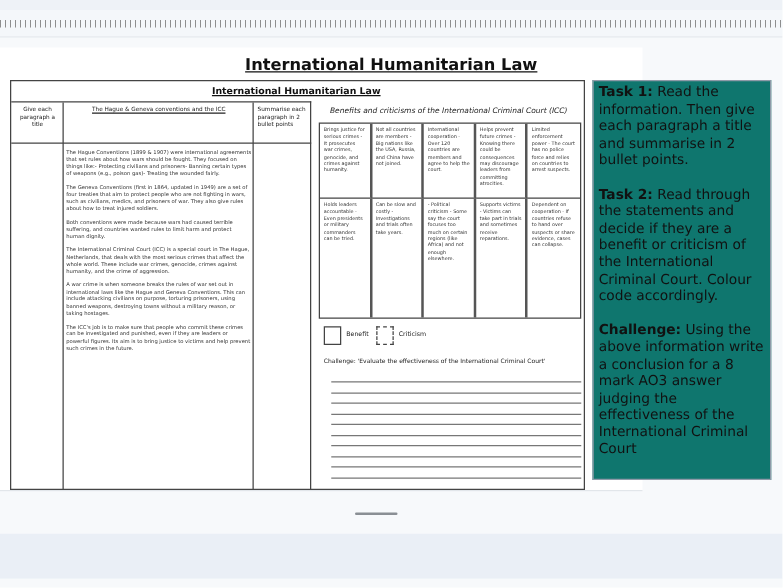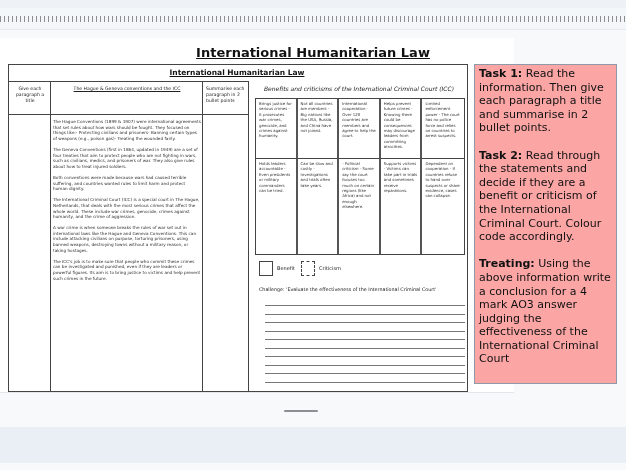--- a/index.html
+++ b/index.html
@@ -39,21 +39,21 @@
 
     .legend { position: absolute; left: 4px; top: 180px; width: 210px; height: 16px; }
     .legend-box { position: absolute; top: 0; width: 14px; height: 15px; border: 1px solid #444; background: #fff; }
     .legend-box.dashed { border-style: dashed; }
     .legend-label { position: absolute; top: 4px; font-size: 5px; color: #222; font-family: "DejaVu Sans", sans-serif; }
 
     .challenge { position: absolute; left: 8px; top: 206px; width: 205px; font-size: 4.8px; line-height: 6.4px; color: #222; font-family: "DejaVu Sans", sans-serif; }
     .lines { position: absolute; left: 14px; top: 224px; width: 200px; height: 88px; }
     .lines div { height: 1px; background: #777; margin-bottom: 7.5px; }
 
-    .task-panel { position: absolute; left: 474px; top: 26px; width: 143px; height: 320px; background: #fca5a5;
+    .task-panel { position: absolute; left: 474px; top: 26px; width: 143px; height: 320px; background: #0f766e;
       border: 1px solid #8e9aa8; padding: 2px 4px; font-family: "DejaVu Sans", sans-serif; color: #111; font-size: 11px; line-height: 13.6px; }
     .task-panel p { margin-bottom: 13.6px; }
     .task-panel b { font-weight: bold; }
 
     .handle { position: absolute; left: 284px; top: 410px; width: 34px; height: 2px; background: #8a8f94; border-radius: 1px; }
     .band { position: absolute; left: 0; top: 427px; width: 626px; height: 36px; background: #eaeff6; }
     .bottom { position: absolute; left: 0; top: 463px; width: 626px; height: 7px; background: #f7f9fb; }
   </style>
 </head>
 <body>
@@ -122,19 +122,19 @@
           <div></div>
           <div></div>
           <div></div>
       </div>
     </div>
   </div>
 
   <div class="task-panel">
     <p><b>Task 1:</b><span> Read the information. Then give each paragraph a title and summarise in 2 bullet points.</span></p>
     <p><b>Task 2:</b><span> Read through the statements and decide if they are a benefit or criticism of the International Criminal Court. Colour code accordingly.</span></p>
-    <p><b>Treating:</b><span> Using the above information write a conclusion for a 4 mark AO3 answer judging the effectiveness of the International Criminal Court</span></p>
+    <p><b>Challenge:</b><span> Using the above information write a conclusion for a 8 mark AO3 answer judging the effectiveness of the International Criminal Court</span></p>
   </div>
 </div>
 
 <div class="handle"></div>
 <div class="band"></div>
 <div class="bottom"></div>
 
 </body></html>

